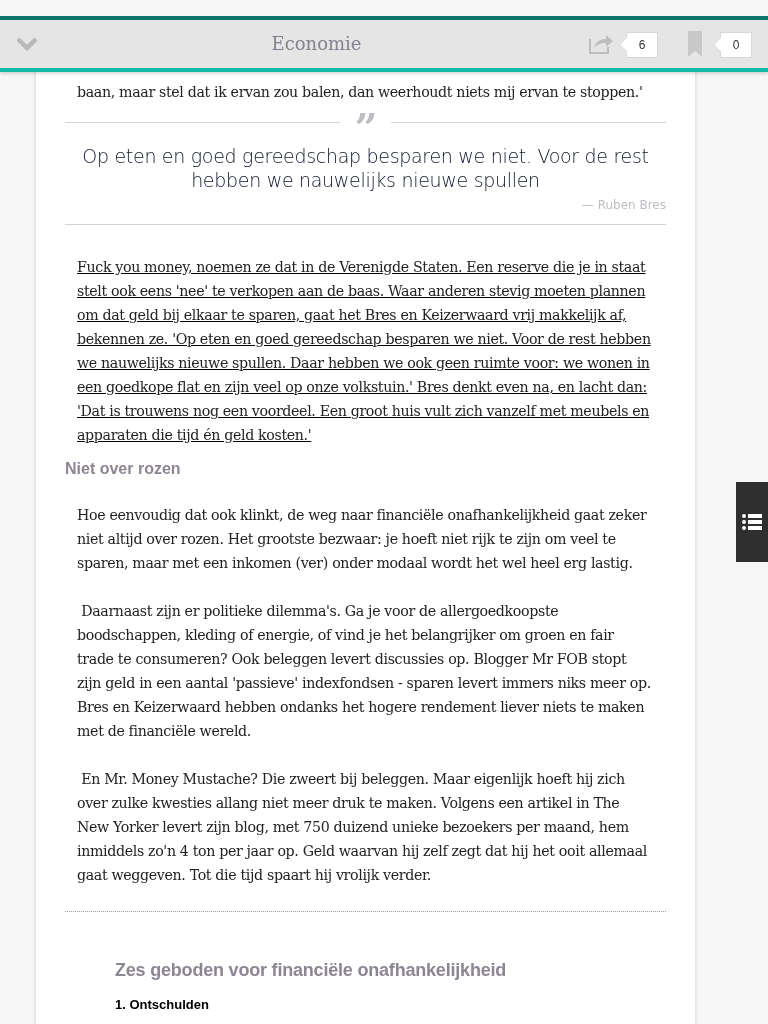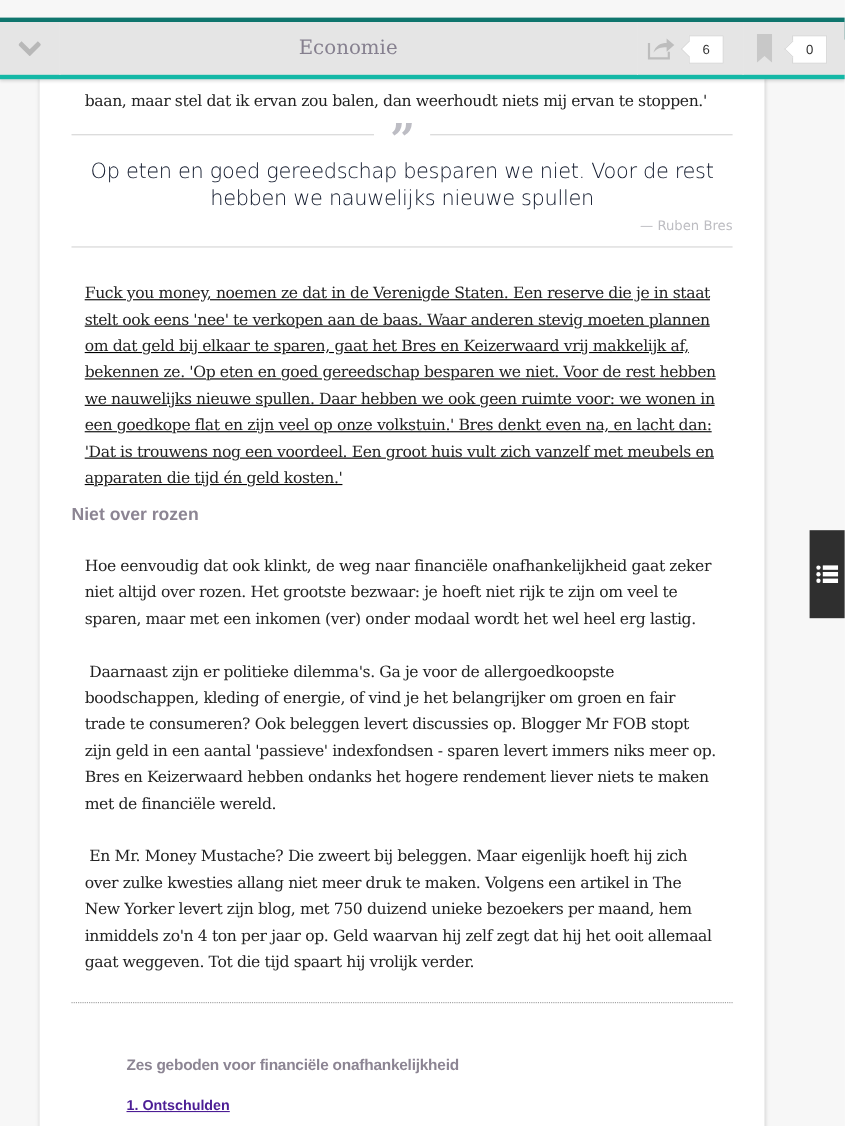--- a/index.html
+++ b/index.html
@@ -27,22 +27,22 @@
 
   .quote-block { position:absolute; left:29px; top:44px; width:601px; }
   .quote-rule { position:absolute; top:10px; height:1px; background:#d4d4d4; }
   .quote-mark { position:absolute; left:283px; top:-4px; width:36px; text-align:center; font-family:"DejaVu Serif", serif; font-size:40px; font-weight:bold; color:#bdbdc4; line-height:40px; }
   .quote-text { position:absolute; top:32px; left:0; width:601px; text-align:center; font-family:"DejaVu Sans", sans-serif; font-size:19px; line-height:24px; color:#0f172a; font-weight:300; letter-spacing:-0.3px; }
   .quote-author { position:absolute; top:86px; right:0; font-family:"DejaVu Sans", sans-serif; font-size:12px; color:#bdbdc2; }
   .quote-bottom-rule { position:absolute; top:112px; left:0; width:601px; height:1px; background:#d4d4d4; }
 
   .subheading { font-family:Liberation Sans, sans-serif; font-weight:bold; font-size:16px; color:#8c8593; margin:0; }
   .dotted { position:absolute; left:29px; width:601px; top:843px; border-top:1px dotted #999; }
-  .box-title { position:absolute; left:79px; top:892px; font-family:"Liberation Sans", sans-serif; font-weight:bold; font-size:14px; color:#8c8593; letter-spacing:-0.2px; }
-  .box-item { position:absolute; left:79px; top:929px; font-family:"Liberation Sans", sans-serif; font-weight:bold; font-size:13px; color:#4c1d95;text-decoration:underline; }
+  .box-title { position:absolute; left:79px; top:892px; font-family:"Liberation Sans", sans-serif; font-weight:bold; font-size:18px; color:#8c8593; letter-spacing:-0.2px; }
+  .box-item { position:absolute; left:79px; top:929px; font-family:"Liberation Sans", sans-serif; font-weight:bold; font-size:13px; color:#000000; }
 
   .toc-tab { position:absolute; left:736px; top:482px; width:32px; height:80px; background:#2f2f2f; display:flex; align-items:center; justify-content:center; }
 </style>
 </head>
 <body>
 
 <div class="statusbar">
   <div class="left">
     <span>iPad</span>
     <svg width="13" height="10" viewBox="0 0 13 10">

